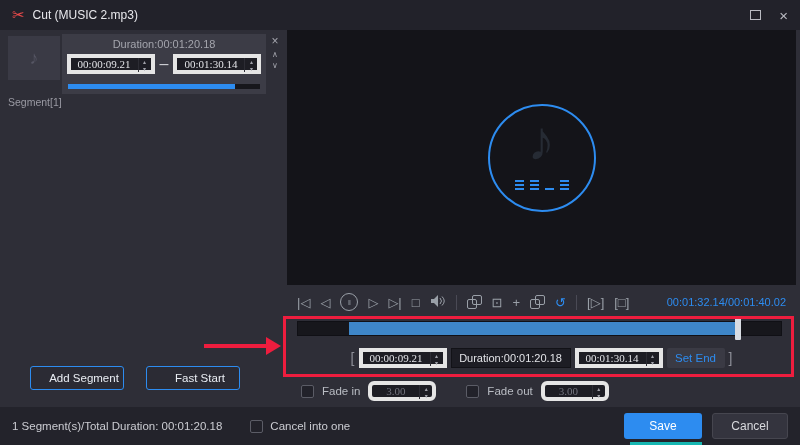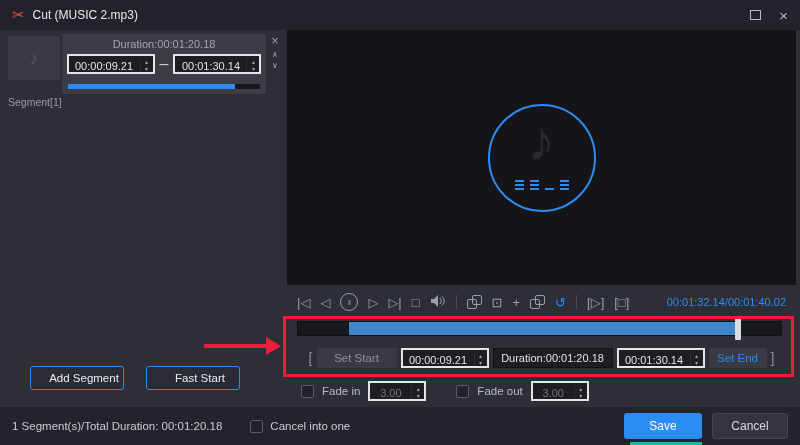--- a/index.html
+++ b/index.html
@@ -25,26 +25,26 @@
   .seg-side .x { font-size:12px; }
   .seg-side .chev { font-size:8px; line-height:8px; }
   .progress { position:absolute; left:6px; right:6px; bottom:5px; height:5px; background:#17171c; }
   .progress .fill { height:100%; width:87%; background:#2d8cf0; }
   .segment-label { position:absolute; left:8px; top:66px; font-size:10.5px; color:#9a9aa3; }
   .btn-outline { position:absolute; top:336px; width:94px; height:24px; background:#2b2b34; border:1px solid #2d8cf0; border-radius:3px; color:#e9edf3; font-size:11.5px; display:flex; align-items:center; justify-content:center;padding-left:14px; }
   .add-seg { left:30px; }
   .fast-split { left:146px; }
 
   
-  .spinfield { display:inline-flex; align-items:flex-end; width:88px; height:20px; background:#1d1d24; border:2px solid #e5e5e5; }
+  .spinfield { display:inline-flex; align-items:flex-start; width:88px; height:20px; background:#1d1d24; border:4px solid #e5e5e5;font-family:Liberation Serif, serif; }
   .spinfield .val { flex:1; display:flex; align-items:center; justify-content:center; font-size:11px; color:#e2e3e7; white-space:nowrap; }
   .spinfield .spins { width:13px; display:flex; flex-direction:column; border-left:1px solid #2c2c34; }
   .spinfield .spins span { flex:1; display:flex; align-items:center; justify-content:center; font-size:6px; color:#9fa0a8; }
   .spinfield.disabled .val { color:#72737d; }
-  .spinfield.small { width:58px; }
+  .spinfield.small { width:68px;border-radius:6px; }
 
   
   .right-panel { position:absolute; top:30px; left:285px; width:515px; height:377px; background:#2e2e37; }
   .preview { position:absolute; top:0; left:2px; right:4px; height:255px; background:#141419; }
   .music-circle { position:absolute; left:50%; top:50%; transform:translate(-50%,-50%); width:108px; height:108px; border:2px solid #2d8cf0; border-radius:50%; }
   .music-circle .big-note { position:absolute; left:50%; top:2px; transform:translateX(-50%); font-size:56px; color:#262b34; }
   .equalizer { position:absolute; left:50%; bottom:20px; transform:translateX(-50%); display:flex; gap:6px; align-items:flex-end; }
   .equalizer .col { display:flex; flex-direction:column; gap:2px; }
   .equalizer .bar { width:9px; height:2px; background:#2d8cf0; }
 
@@ -202,21 +202,20 @@
       <span class="time-display">00:01:32.14/00:01:40.02</span>
     </div>
 
     <div class="timeline">
       <div class="range"></div>
       <div class="playhead"></div>
     </div>
 
     <div class="trim-row">
       <span class="bracket">[</span>
-      <span class="btn-dark set-start">Set Start</span>
       <span class="spinfield">
         <span class="val">00:00:09.21</span>
         <span class="spins">
           <span>▴</span>
           <span>▾</span>
         </span>
       </span>
       <span class="duration-box">Duration:00:01:20.18</span>
       <span class="spinfield">
         <span class="val">00:01:30.14</span>

